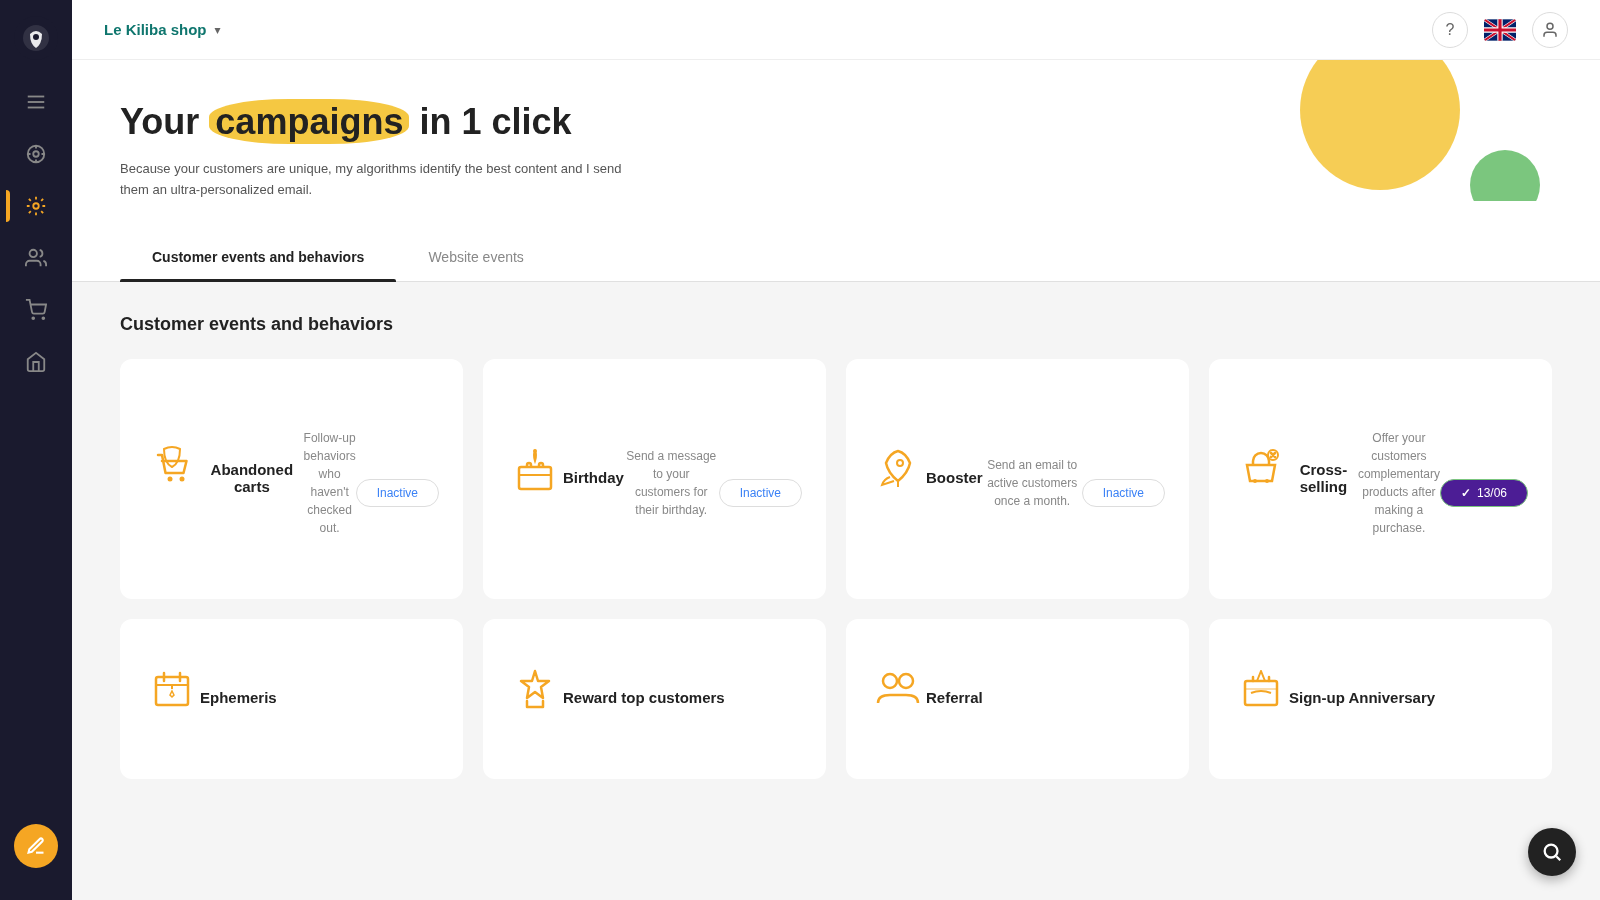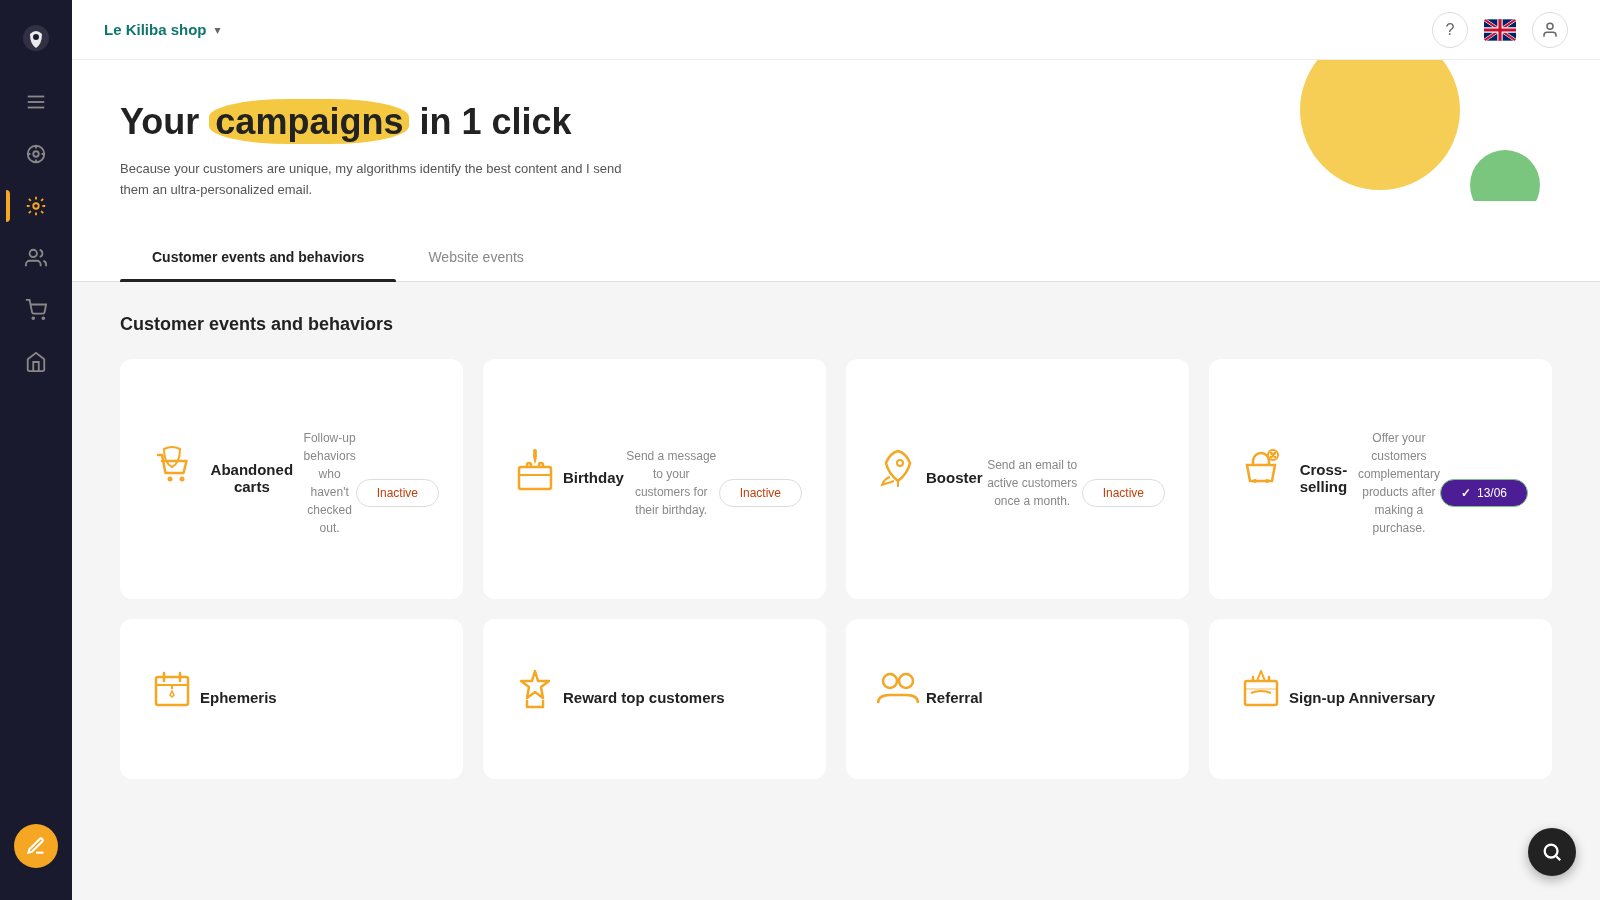--- a/index.html
+++ b/index.html
@@ -227,21 +227,21 @@
       color: #888;
       line-height: 1.5;
       flex: 1;
     }
     .card-badge {
       margin-top: 20px;
       padding: 6px 20px;
       border-radius: 20px;
       border: 1px solid #ddd;
       font-size: 12px;
-      color: #c2410c;
+      color: #3b82f6;
       cursor: pointer;
     }
     .card-badge.active {
       background: #4c1d95;
       color: white;
       border-color: #7bc67e;
       display: flex;
       align-items: center;
       gap: 6px;
     }

